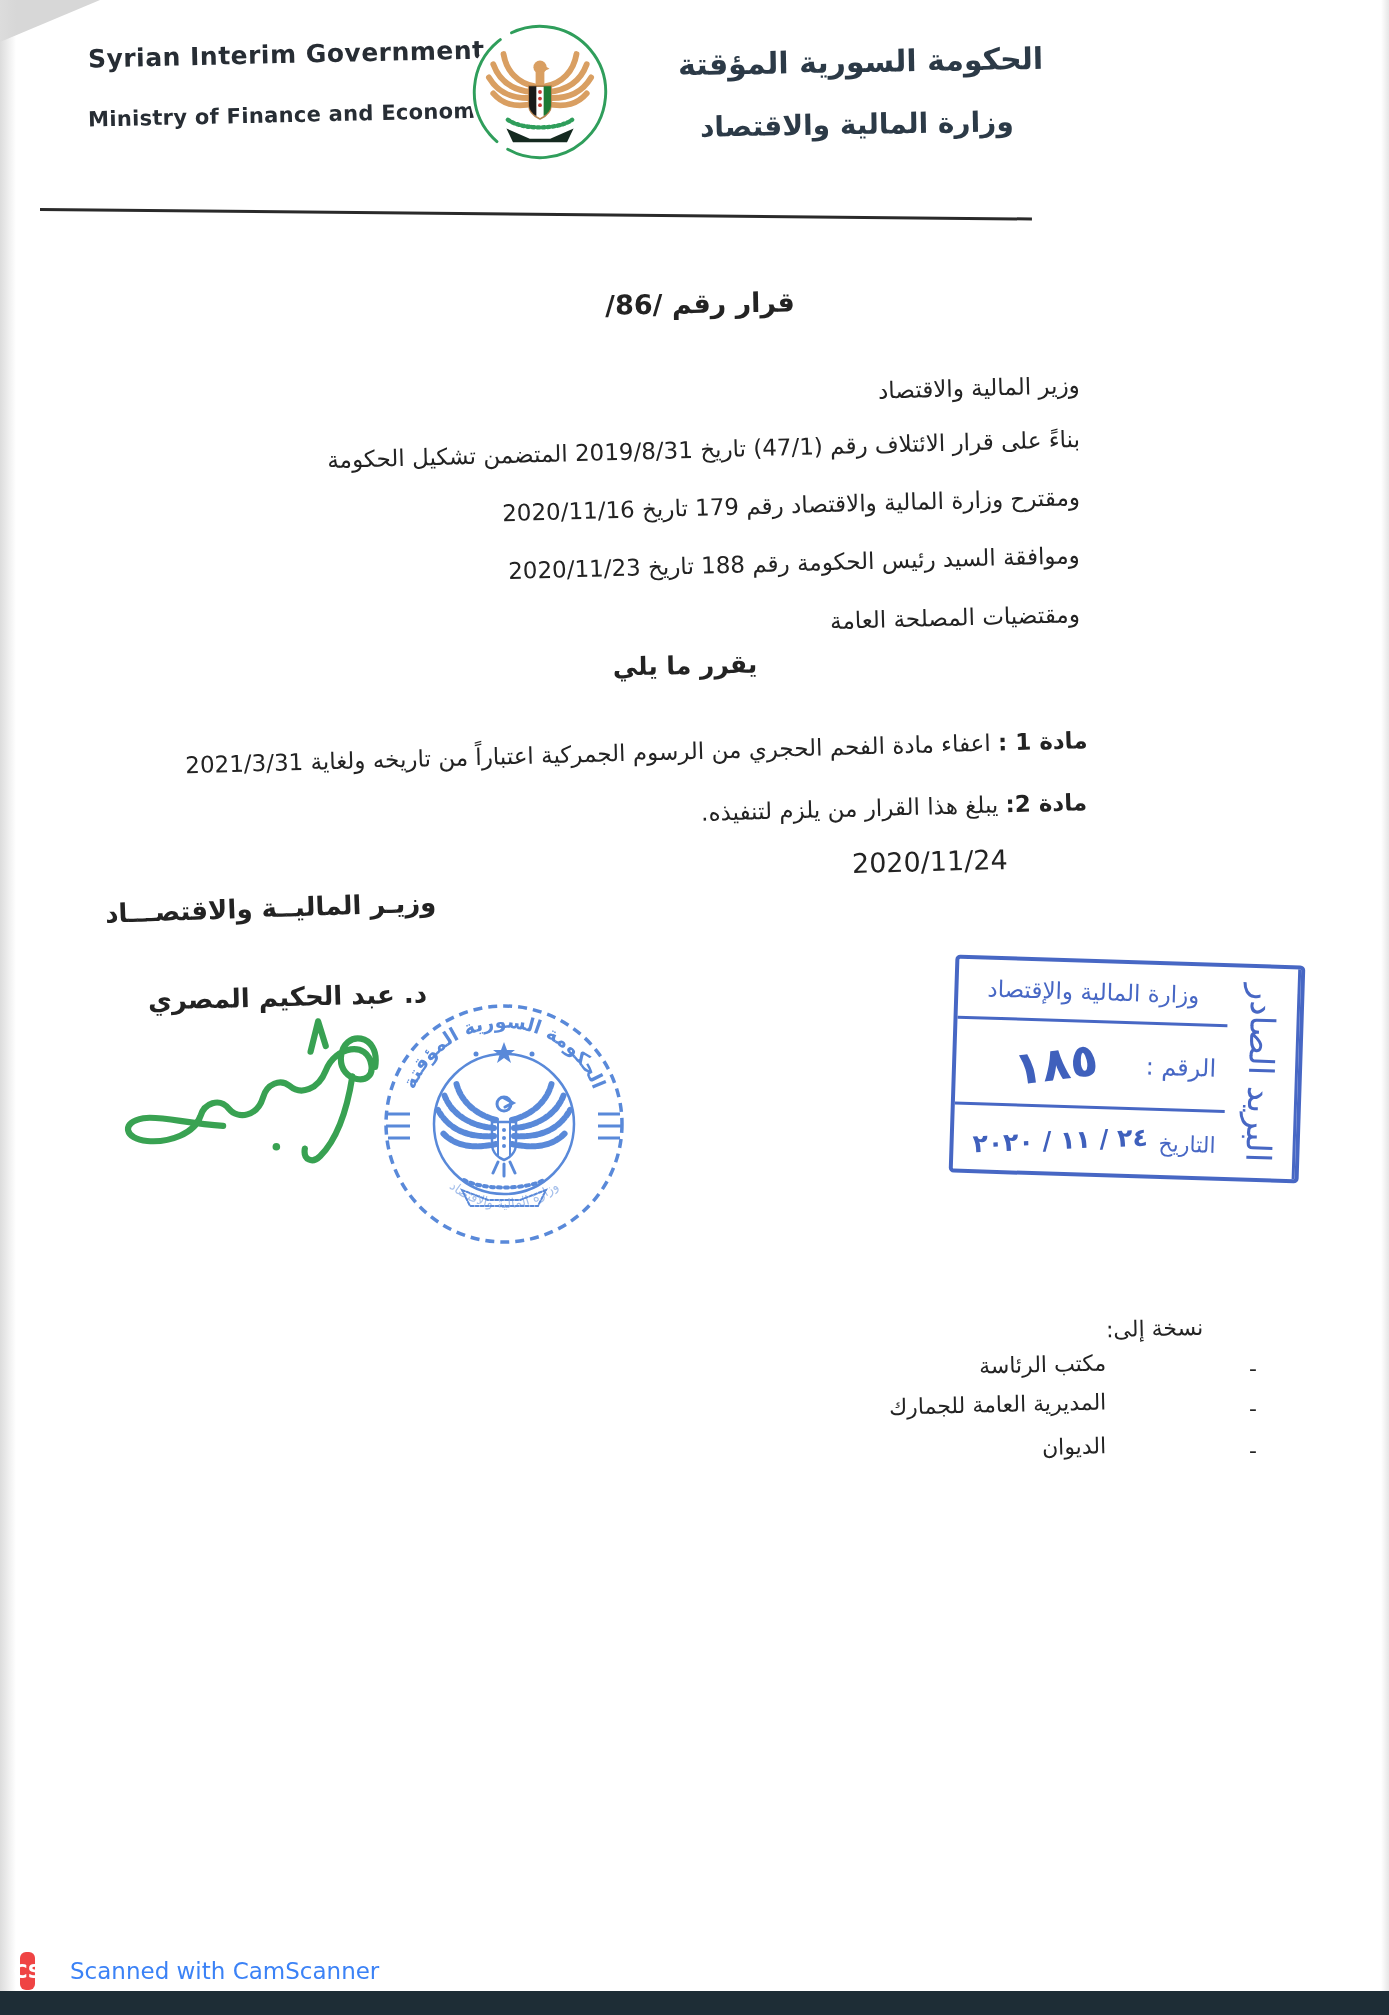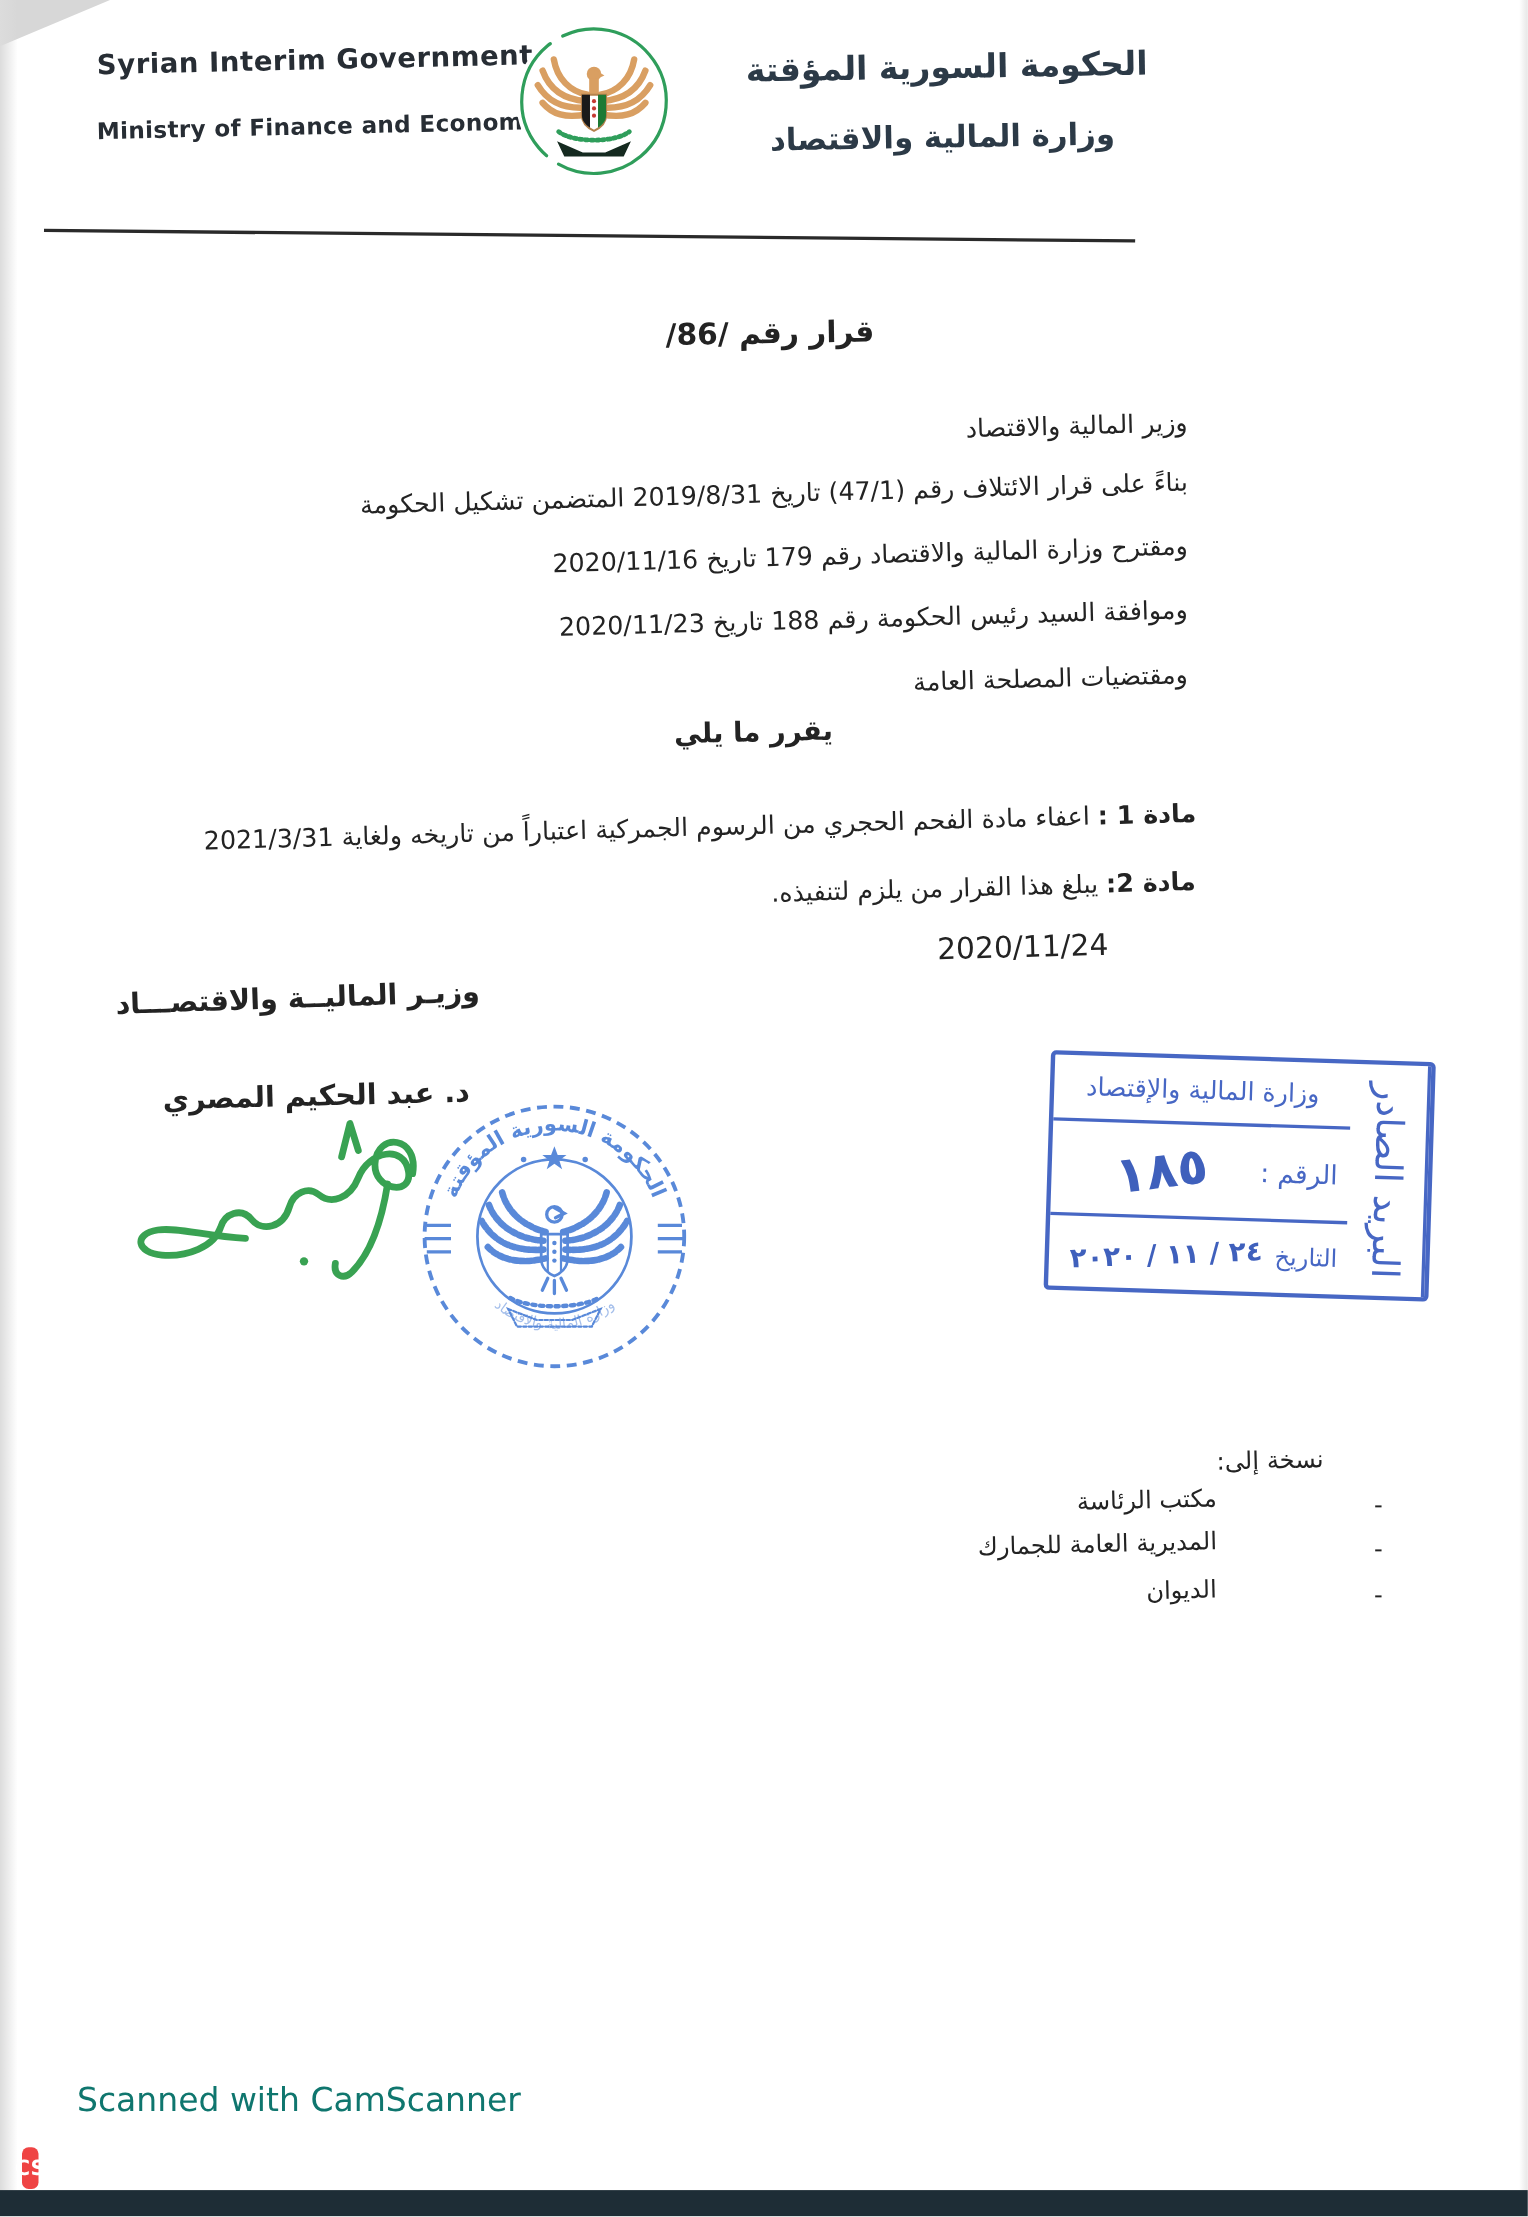--- a/index.html
+++ b/index.html
@@ -59,21 +59,21 @@
   
   .copy-head { right:186px; top:1316px; font-size:22px; transform:rotate(-1.4deg); }
   .copy-text { right:283px; font-size:22px; transform:rotate(-1.4deg); }
   .copy-dash { right:132px; font-size:22px; }
   .c1 { top:1352px; } .c2 { top:1392px; } .c3 { top:1434px; }
   .d1 { top:1356px; } .d2 { top:1396px; } .d3 { top:1438px; }
 
   
   .cs-badge { left:20px; top:1952px; width:15px; height:38px; background:#ef4444; border-radius:6px;
     color:#fff; font-weight:bold; font-size:19px; display:flex; align-items:center; justify-content:center;text-align:right; }
-  .cs-text  { left:70px; top:1892px; font-size:30px; color:#0f766e; }
+  .cs-text  { left:70px; top:1958px; font-size:23px; color:#3b82f6; }
   .bottom-bar { left:0; top:1991px; width:100%; height:24px; background:#1e2d36; }
 </style>
 </head>
 <body>
 
 <div class="page">
 
   <div class="corner-shadow"></div>
   <div class="edge-left"></div>
   <div class="edge-right"></div>

